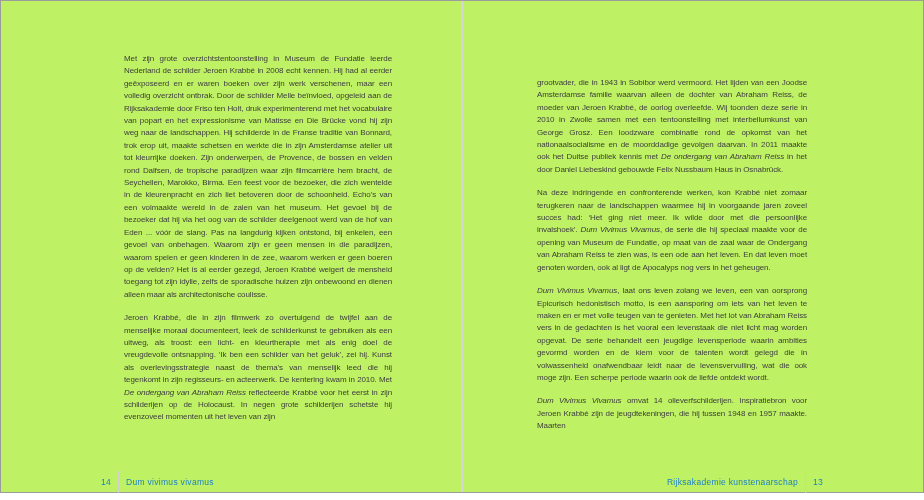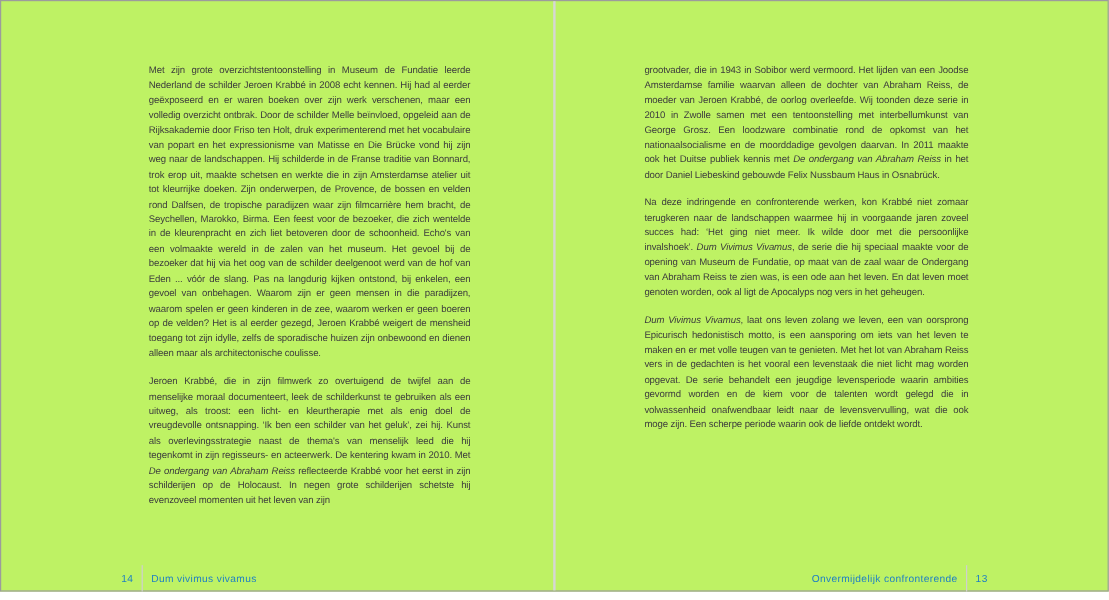--- a/index.html
+++ b/index.html
@@ -32,20 +32,21 @@
     position: absolute;
     top: 52px;
   }
   .text-col-left {
     left: 123px;
     width: 268px;
   }
   .text-col-right {
     left: 536px;
     width: 270px;
+    margin-top: 24px;
   }
   .text-col p {
     margin: 0 0 11px 0;
     font-size: 8px;
     line-height: 12.4px;
     letter-spacing: -0.1px;
     text-align: justify;
     color: #3d3d3d;
   }
   .it {
@@ -99,20 +100,21 @@
       <span class="footer-divider"></span>
       <span>Dum vivimus vivamus</span>
     </div>
   </div>
 
   <div>
     <div id="right-col" class="text-col text-col-right">
         <p><span>grootvader, die in 1943 in Sobibor werd vermoord. Het lijden van een Joodse Amsterdamse familie waarvan alleen de dochter van Abraham Reiss, de moeder van Jeroen Krabbé, de oorlog overleefde. Wij toonden deze serie in 2010 in Zwolle samen met een tentoonstelling met interbellumkunst van George Grosz. Een loodzware combinatie rond de opkomst van het nationaalsocialisme en de moorddadige gevolgen daarvan. In 2011 maakte ook het Duitse publiek kennis met </span><span class="it">De ondergang van Abraham Reiss</span><span> in het door Daniel Liebeskind gebouwde Felix Nussbaum Haus in Osnabrück.</span></p>
         <p><span>Na deze indringende en confronterende werken, kon Krabbé niet zomaar terugkeren naar de landschappen waarmee hij in voorgaande jaren zoveel succes had: ‘Het ging niet meer. Ik wilde door met die persoonlijke invalshoek’. </span><span class="it">Dum Vivimus Vivamus</span><span>, de serie die hij speciaal maakte voor de opening van Museum de Fundatie, op maat van de zaal waar de Ondergang van Abraham Reiss te zien was, is een ode aan het leven. En dat leven moet genoten worden, ook al ligt de Apocalyps nog vers in het geheugen.</span></p>
         <p><span class="it">Dum Vivimus Vivamus</span><span>, laat ons leven zolang we leven, een van oorsprong Epicurisch hedonistisch motto, is een aansporing om iets van het leven te maken en er met volle teugen van te genieten. Met het lot van Abraham Reiss vers in de gedachten is het vooral een levenstaak die niet licht mag worden opgevat. De serie behandelt een jeugdige levensperiode waarin ambities gevormd worden en de kiem voor de talenten wordt gelegd die in volwassenheid onafwendbaar leidt naar de levensvervulling, wat die ook moge zijn. Een scherpe periode waarin ook de liefde ontdekt wordt.</span></p>
+        <p><span class="it">Dum Vivimus Vivamus</span><span> omvat 14 olieverfschilderijen. Inspiratiebron voor Jeroen Krabbé zijn de jeugdtekeningen, die hij tussen 1948 en 1957 maakte. Maarten</span></p>
       </div>
     <div class="footer footer-right">
-      <span>Onvermijdelijk confronterende</span>
+      <span>Rijksakademie kunstenaarschap</span>
       <span class="footer-divider"></span>
       <span class="pagenum-right">13</span>
     </div>
   </div>
 </div>
 
 </body></html>

